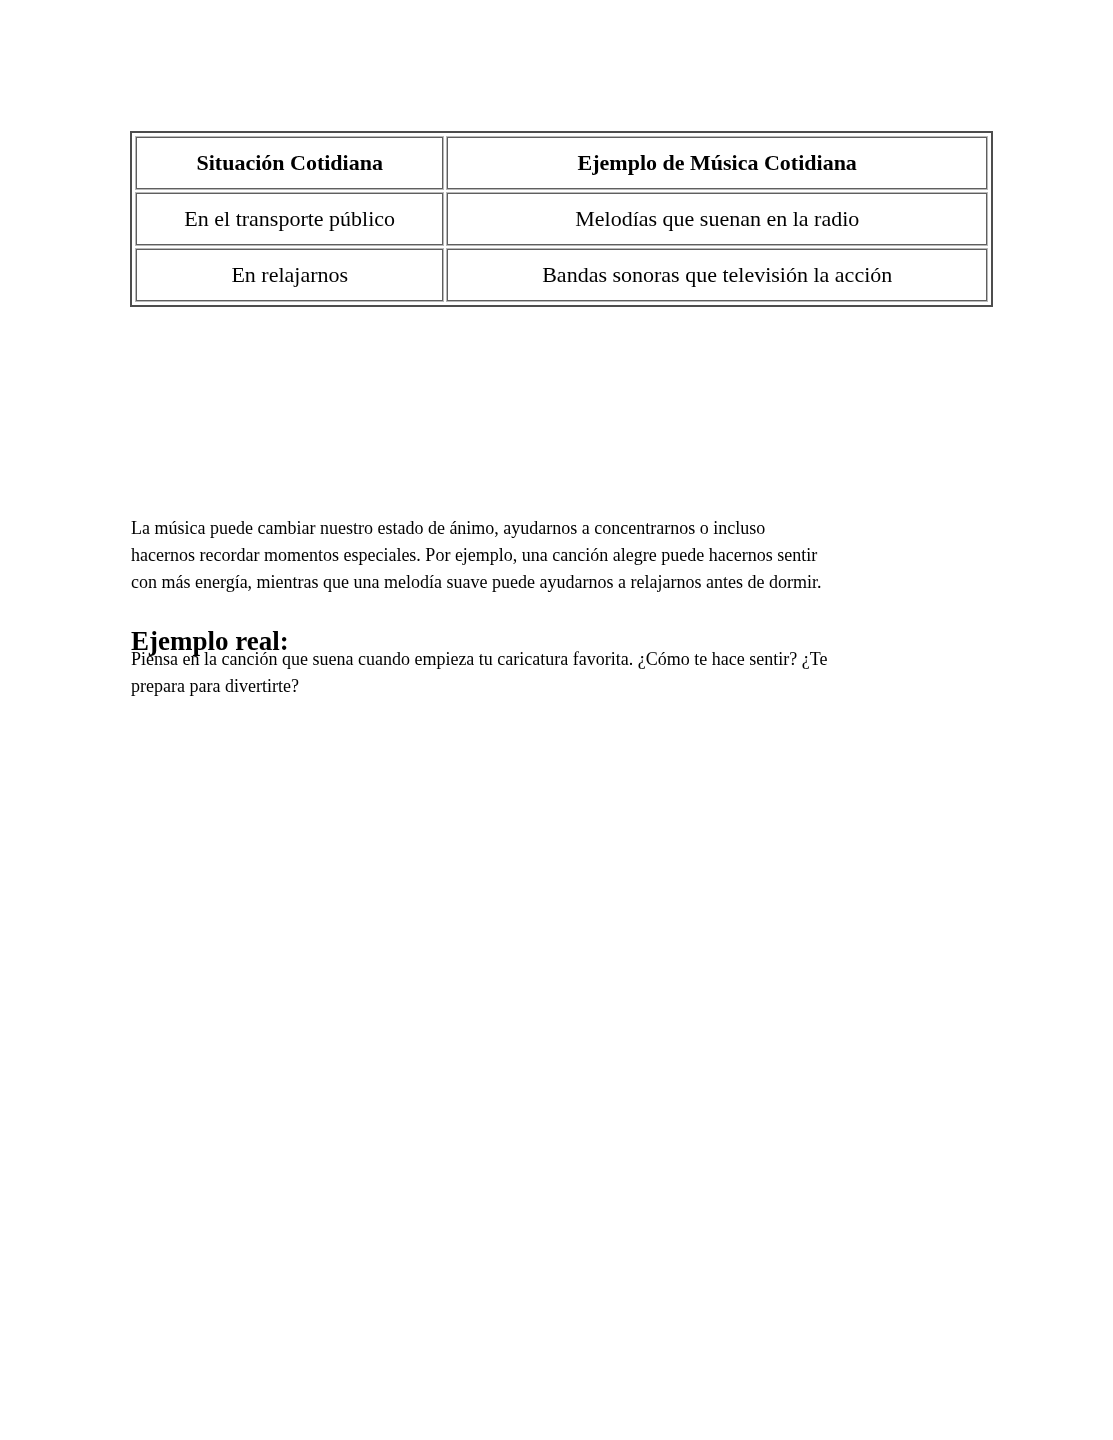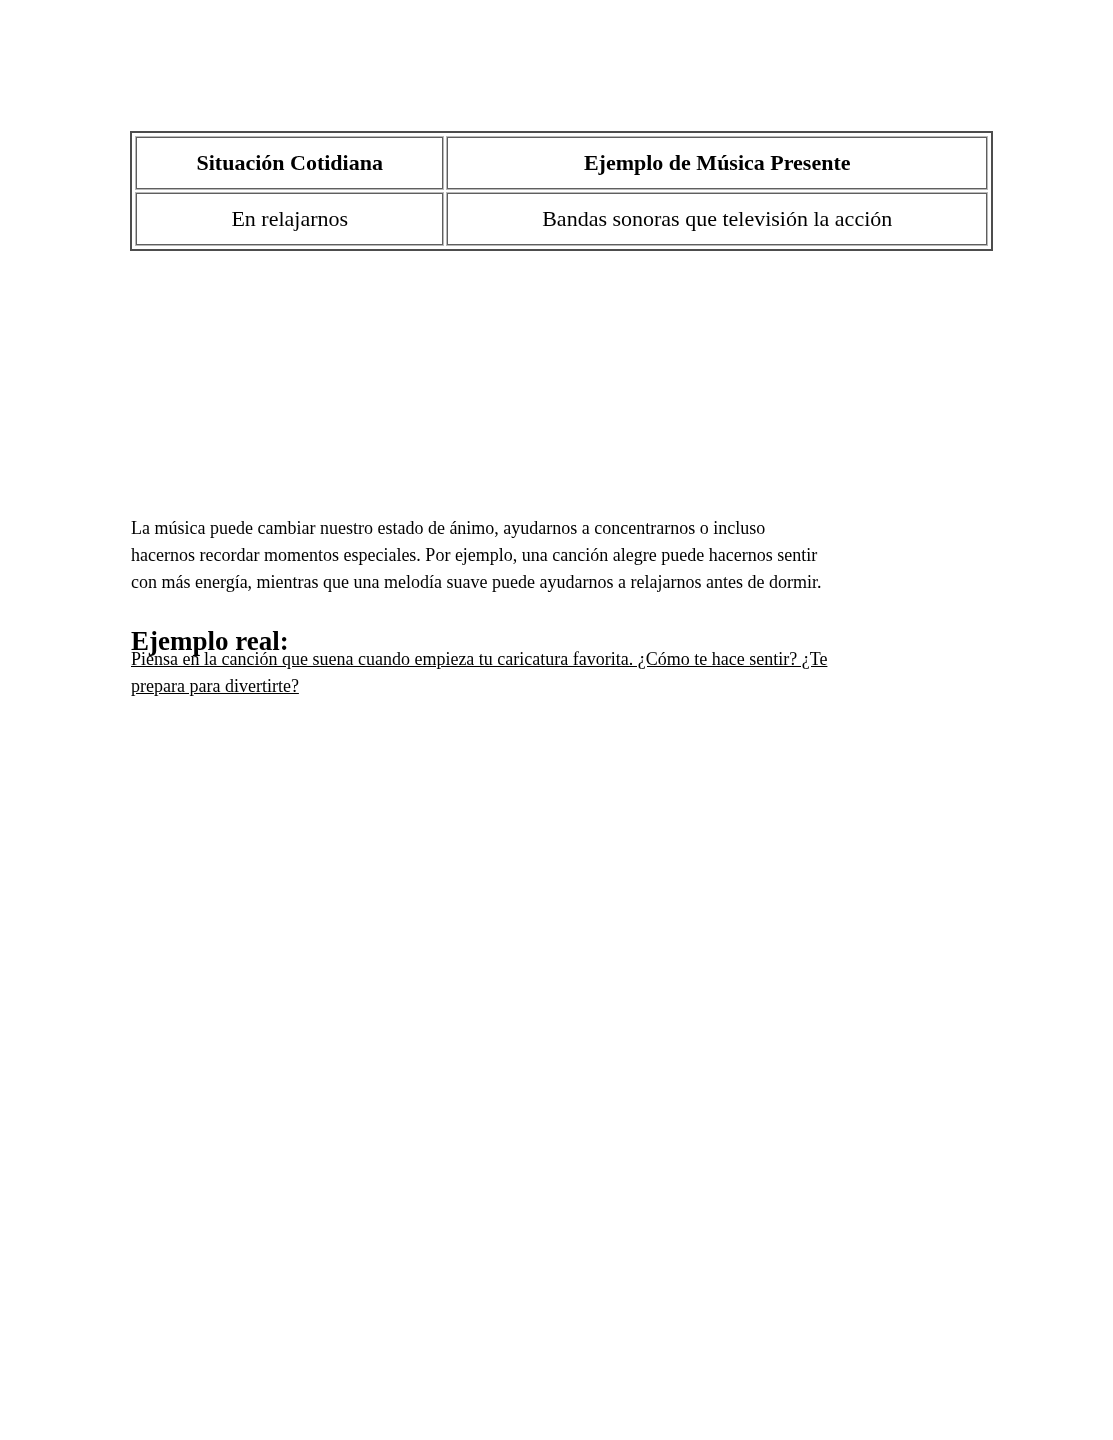--- a/index.html
+++ b/index.html
@@ -59,21 +59,21 @@
   }
   .para-intro   { top: 497px; }
   .example-heading {
     position: absolute;
     left: 131px;
     top: 601px;
     font-size: 27px;
     line-height: 27px;
     font-weight: bold;
   }
-  .para-example { top: 628px; text-decoration: underline; }
+  .para-example { top: 628px; }
 
   
   .page-number {
     position: absolute;
     left: 0;
     top: 1272px;
     width: 100%;
     text-align: center;
     font-size: 22px;
     line-height: 27px;
@@ -86,28 +86,32 @@
 <div class="page">
 
   <table class="situations-table">
     <colgroup>
       <col class="col-situation">
       <col class="col-example">
     </colgroup>
     <thead>
       <tr>
         <th>Situación Cotidiana</th>
-        <th>Ejemplo de Música Presente</th>
+        <th>Ejemplo de Música Cotidiana</th>
       </tr>
     </thead>
     <tbody>
 
 
 
 
+        <tr>
+          <td>En el transporte público</td>
+          <td>Melodías que suenan en la radio</td>
+        </tr>
 
         <tr>
           <td>En relajarnos</td>
           <td>Bandas sonoras que televisión la acción</td>
         </tr>
       </tbody>
   </table>
 
   <p class="body-text para-intro">La música puede cambiar nuestro estado de ánimo, ayudarnos a concentrarnos o incluso
 hacernos recordar momentos especiales. Por ejemplo, una canción alegre puede hacernos sentir

